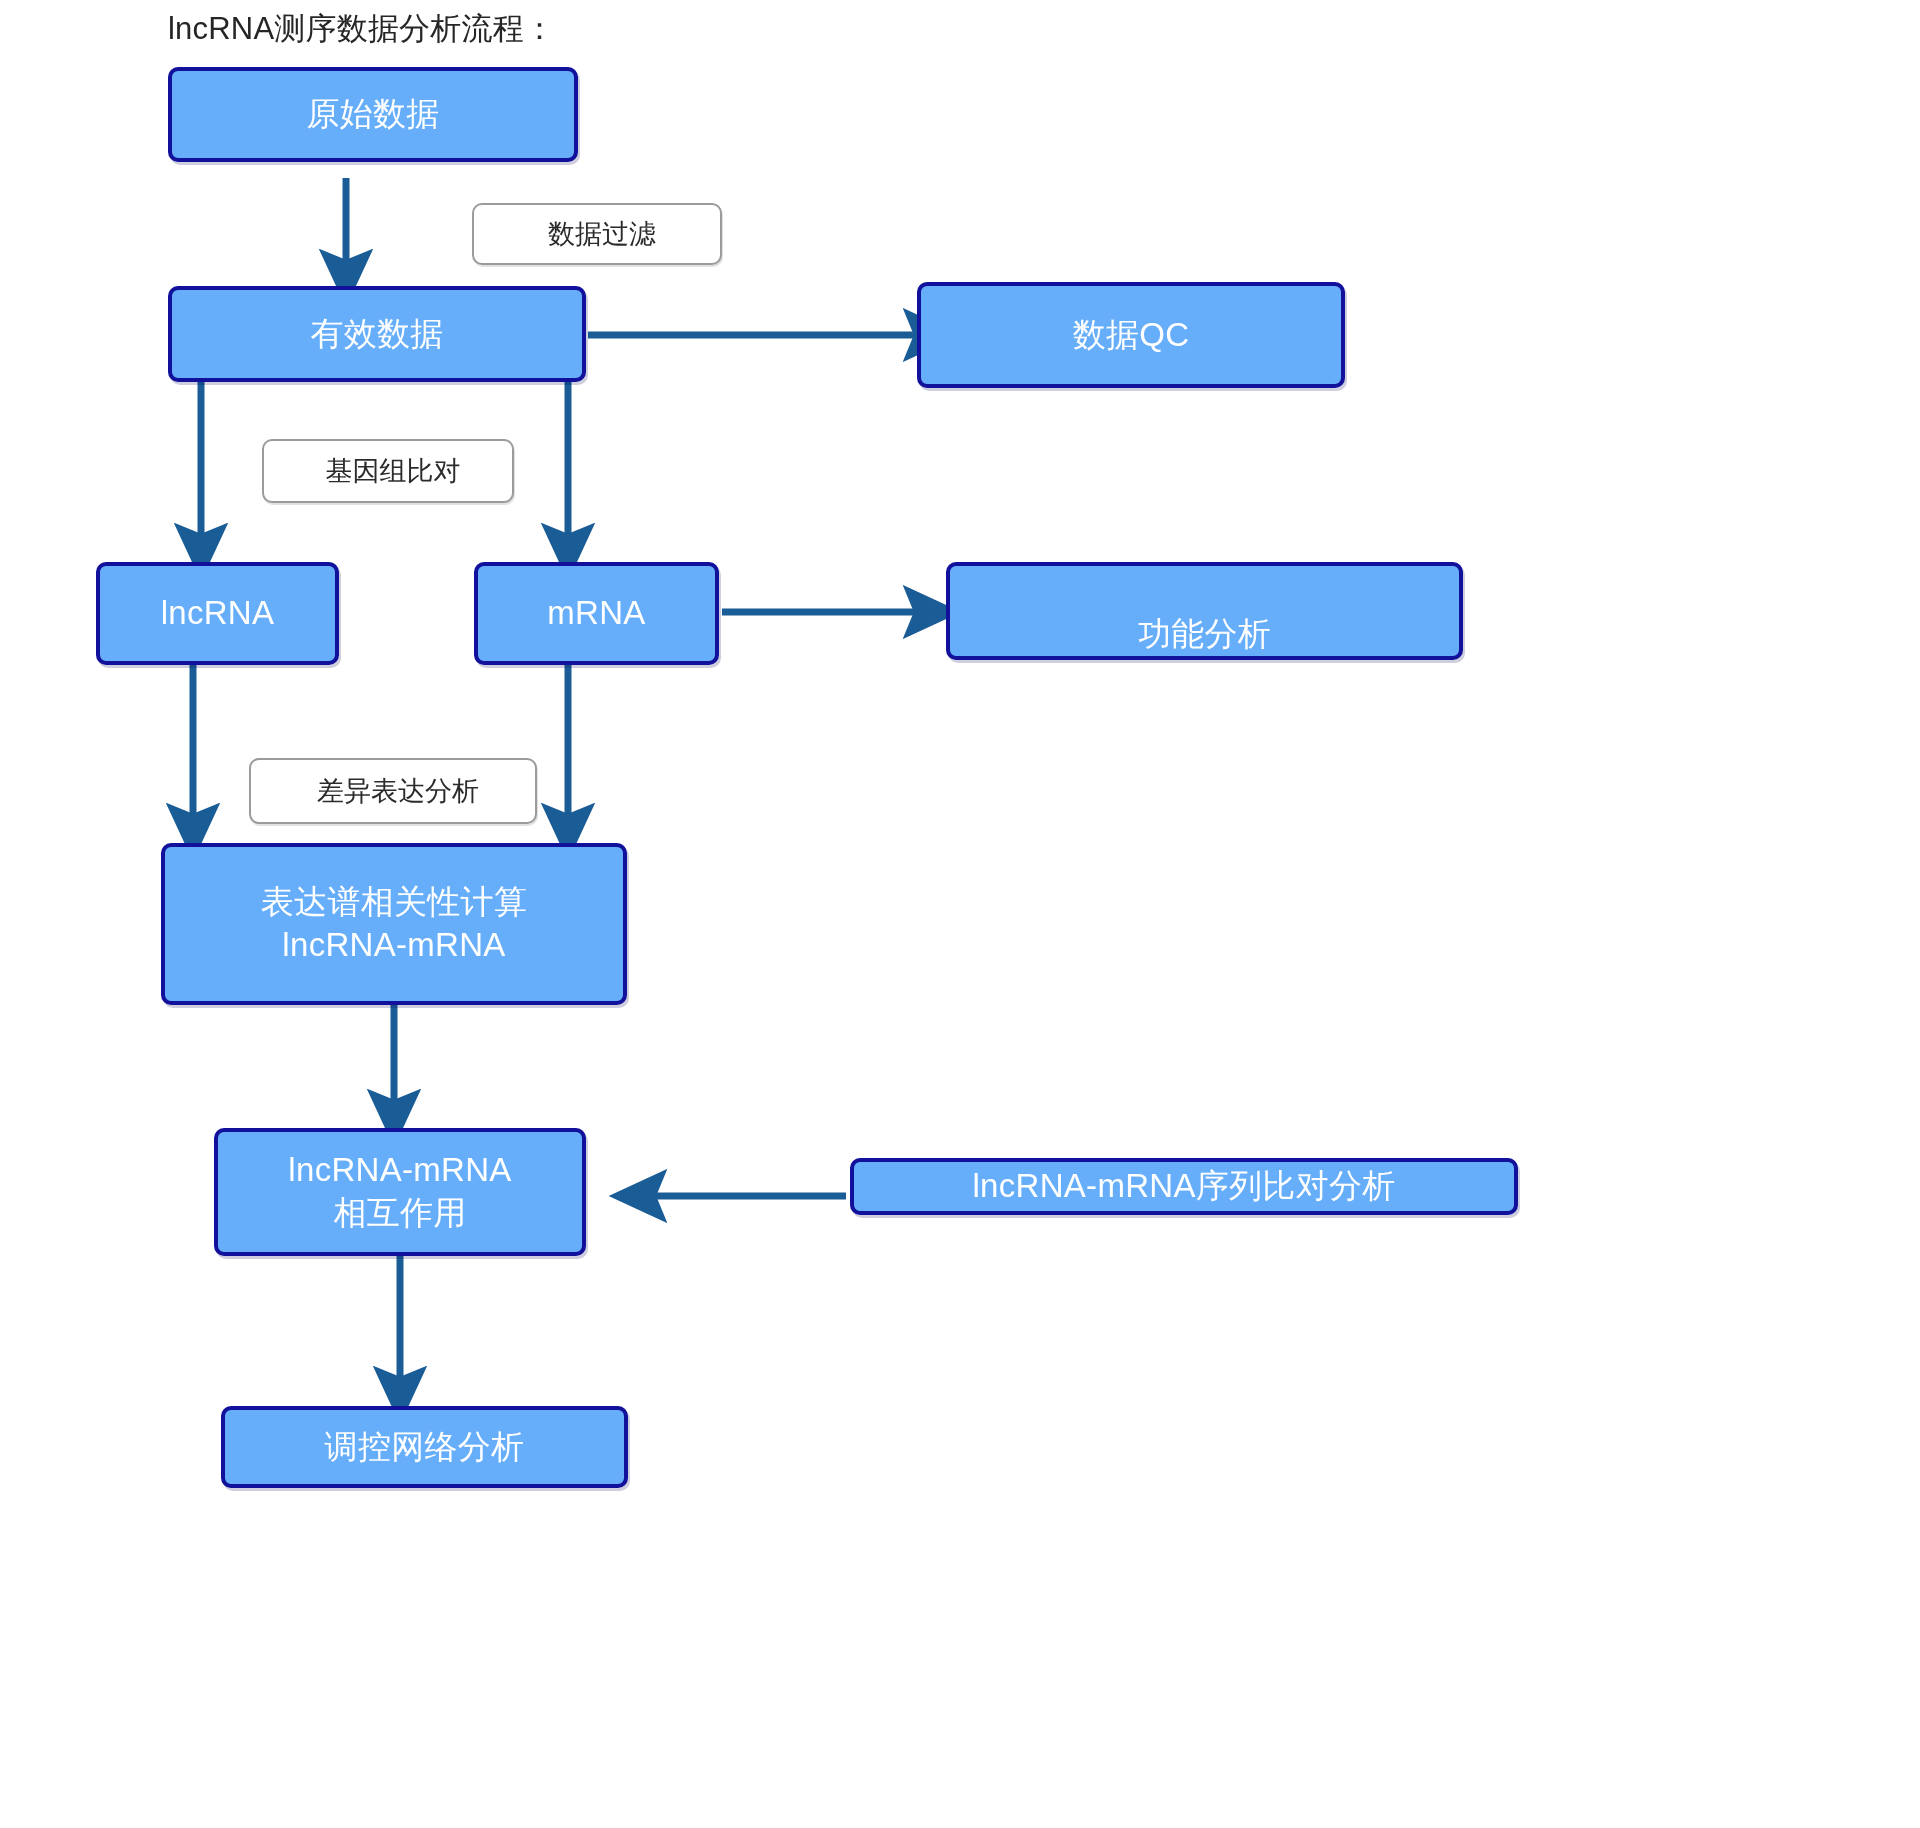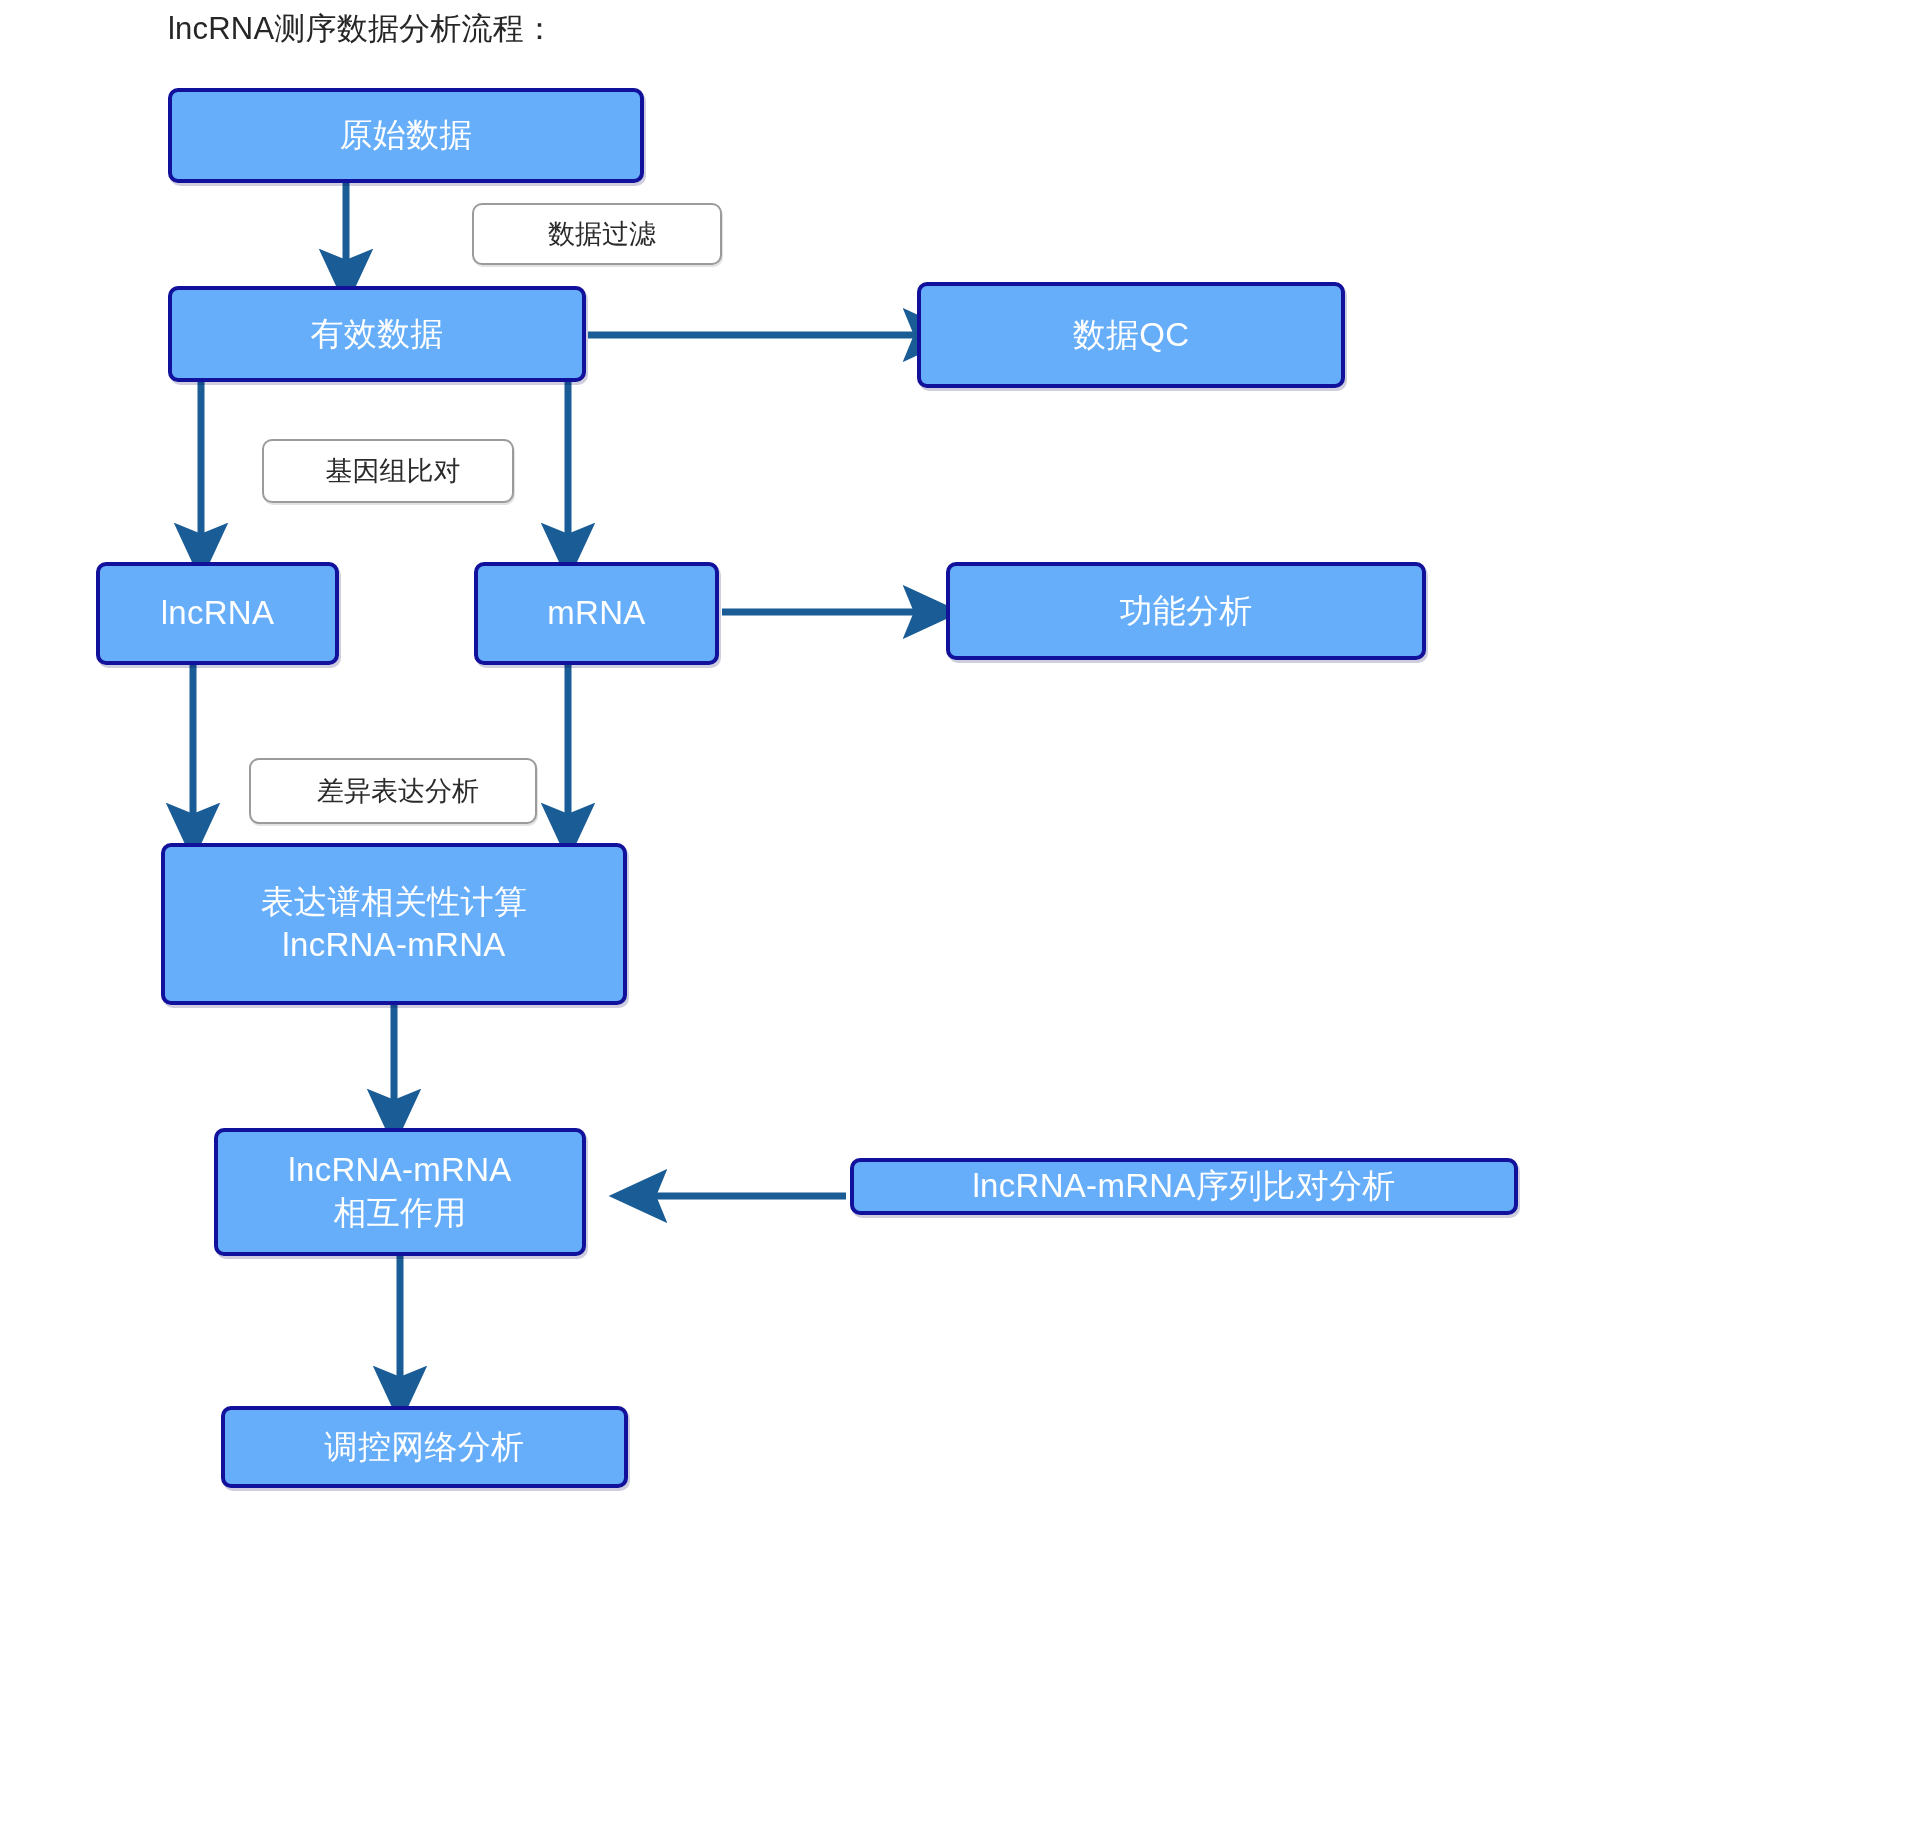--- a/index.html
+++ b/index.html
@@ -94,21 +94,21 @@
       <line x1="568" y1="665" x2="568" y2="832" marker-end="url(#ah)"></line>
 
       <line x1="394" y1="1005" x2="394" y2="1118" marker-end="url(#ah)"></line>
 
       <line x1="846" y1="1196" x2="638" y2="1196" marker-end="url(#ah)"></line>
 
       <line x1="400" y1="1255" x2="400" y2="1395" marker-end="url(#ah)"></line>
     </g>
   </svg>
 
-  <div class="node" style="left:168px; top:88px; width:476px; height:95px;">
+  <div class="node" style="left:168px; top:67px; width:410px; height:95px;">
     <span class="lines">
       <span>原始数据</span>
     </span>
   </div>
 
   <div class="node" style="left:168px; top:286px; width:418px; height:96px;">
     <span class="lines">
       <span>有效数据</span>
     </span>
   </div>
@@ -124,21 +124,21 @@
       <span>lncRNA</span>
     </span>
   </div>
 
   <div class="node" style="left:474px; top:562px; width:245px; height:103px;">
     <span class="lines">
       <span>mRNA</span>
     </span>
   </div>
 
-  <div class="node" style="left:946px; top:562px; width:480px; height:98px;">
+  <div class="node" style="left:946px; top:562px; width:517px; height:98px;align-items:flex-end;">
     <span class="lines">
       <span>功能分析</span>
     </span>
   </div>
 
   <div class="node" style="left:161px; top:843px; width:466px; height:162px;">
     <span class="lines">
       <span>表达谱相关性计算</span>
       <span>lncRNA-mRNA</span>
     </span>

